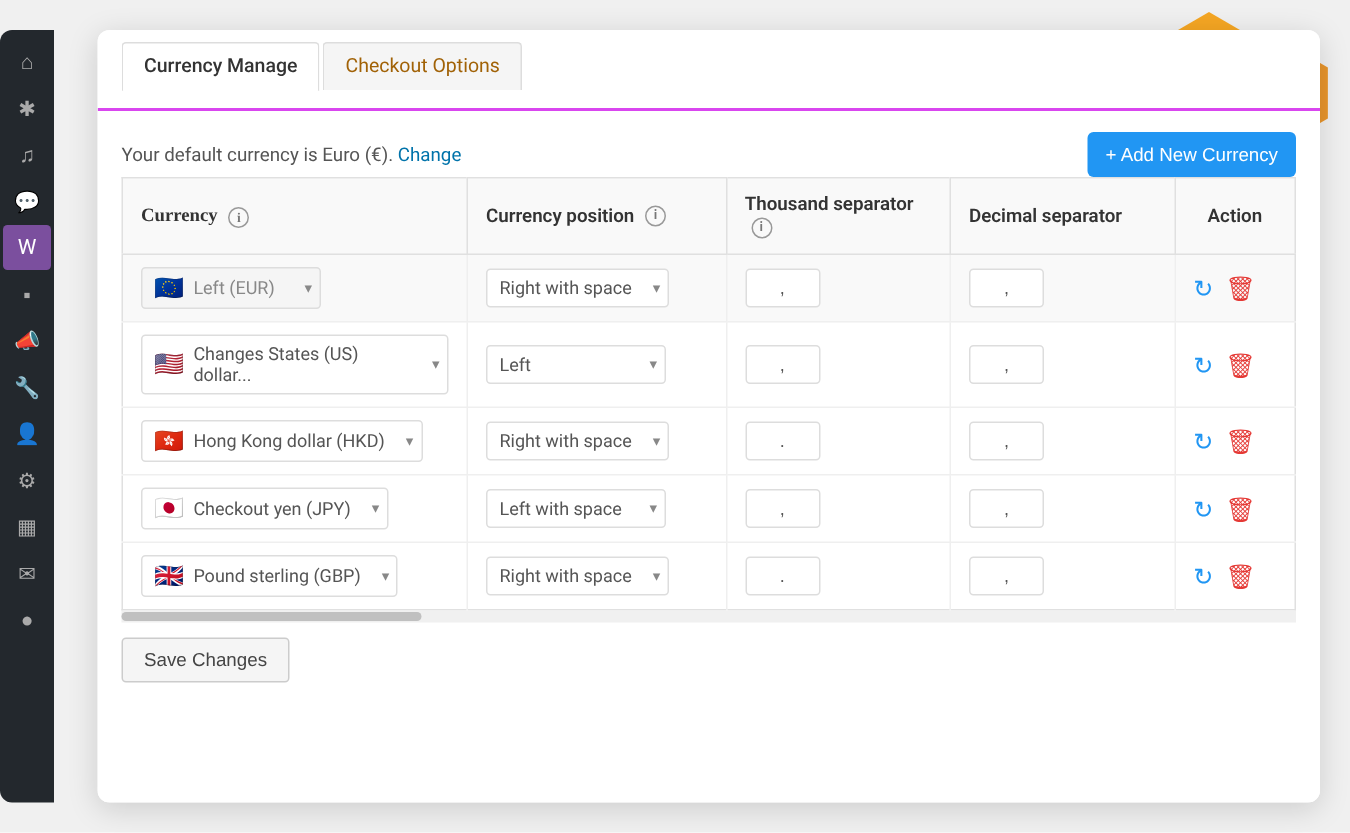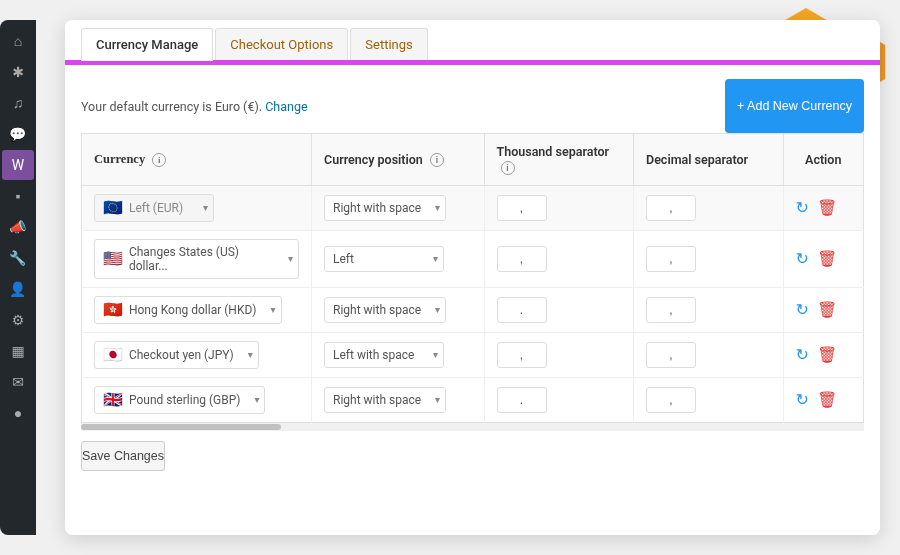--- a/index.html
+++ b/index.html
@@ -111,23 +111,23 @@
       flex: 1;
       display: flex;
       flex-direction: column;
       overflow: hidden;
       background: #f5f5f5;
     }
 
     
     .tabs-bar {
       background: white;
-      border-bottom: 5px solid #d946ef;
-      display: flex;
-      padding: 0 16px;
+      border-bottom: 2px solid #d946ef;
+      display: flex;
+      padding: 12px 16px;
       padding-top: 8px;
       gap: 0;
     }
     .tab {
       padding: 8px 14px;
       cursor: pointer;
       font-size: 13px;
       color: #a16207;
       border: 1px solid #ddd;
       border-bottom: none;
@@ -165,21 +165,21 @@
     }
     .change-link {
       color: #0073aa;
       text-decoration: none;
       cursor: pointer;
     }
     .add-btn {
       background: #2196f3;
       color: white;
       border: none;
-      padding: 20px 12px;
+      padding: 8px 12px;
       border-radius: 4px;
       cursor: pointer;
       font-size: 12.5px;
       font-weight: 500;
       white-space: nowrap;
     }
 
     
     .currency-table {
       width: 100%;
@@ -316,21 +316,21 @@
       height: 6px;
       width: 200px;
       background: #c0c0c0;
       border-radius: 3px;
     }
 
     
     .save-btn {
       background: #f5f5f5;
       border: 1px solid #ccc;
-      padding: 7px 0;
+      padding: 7px 14px;
       border-radius: 3px;
       cursor: pointer;
       font-size: 12.5px;
       color: #444;
       margin-top: 10px;
     }
 
     
     .wp-sidebar {
       width: 36px;
@@ -399,21 +399,20 @@
   <div class="wp-icon">●</div>
 </div>
 
 <div class="app-wrapper">
 
   <div class="main-content">
 
     <div class="tabs-bar">
       <div class="tab active">Currency Manage</div>
       <div class="tab">Checkout Options</div>
-      <div class="tab">Settings</div>
     </div>
 
     <div class="content-area">
       
       <div class="header-row">
         <div class="default-currency-text">
           <span>Your default currency is Euro (€).</span>
           <a class="change-link">Change</a>
         </div>
         <button class="add-btn">+ Add New Currency</button>

